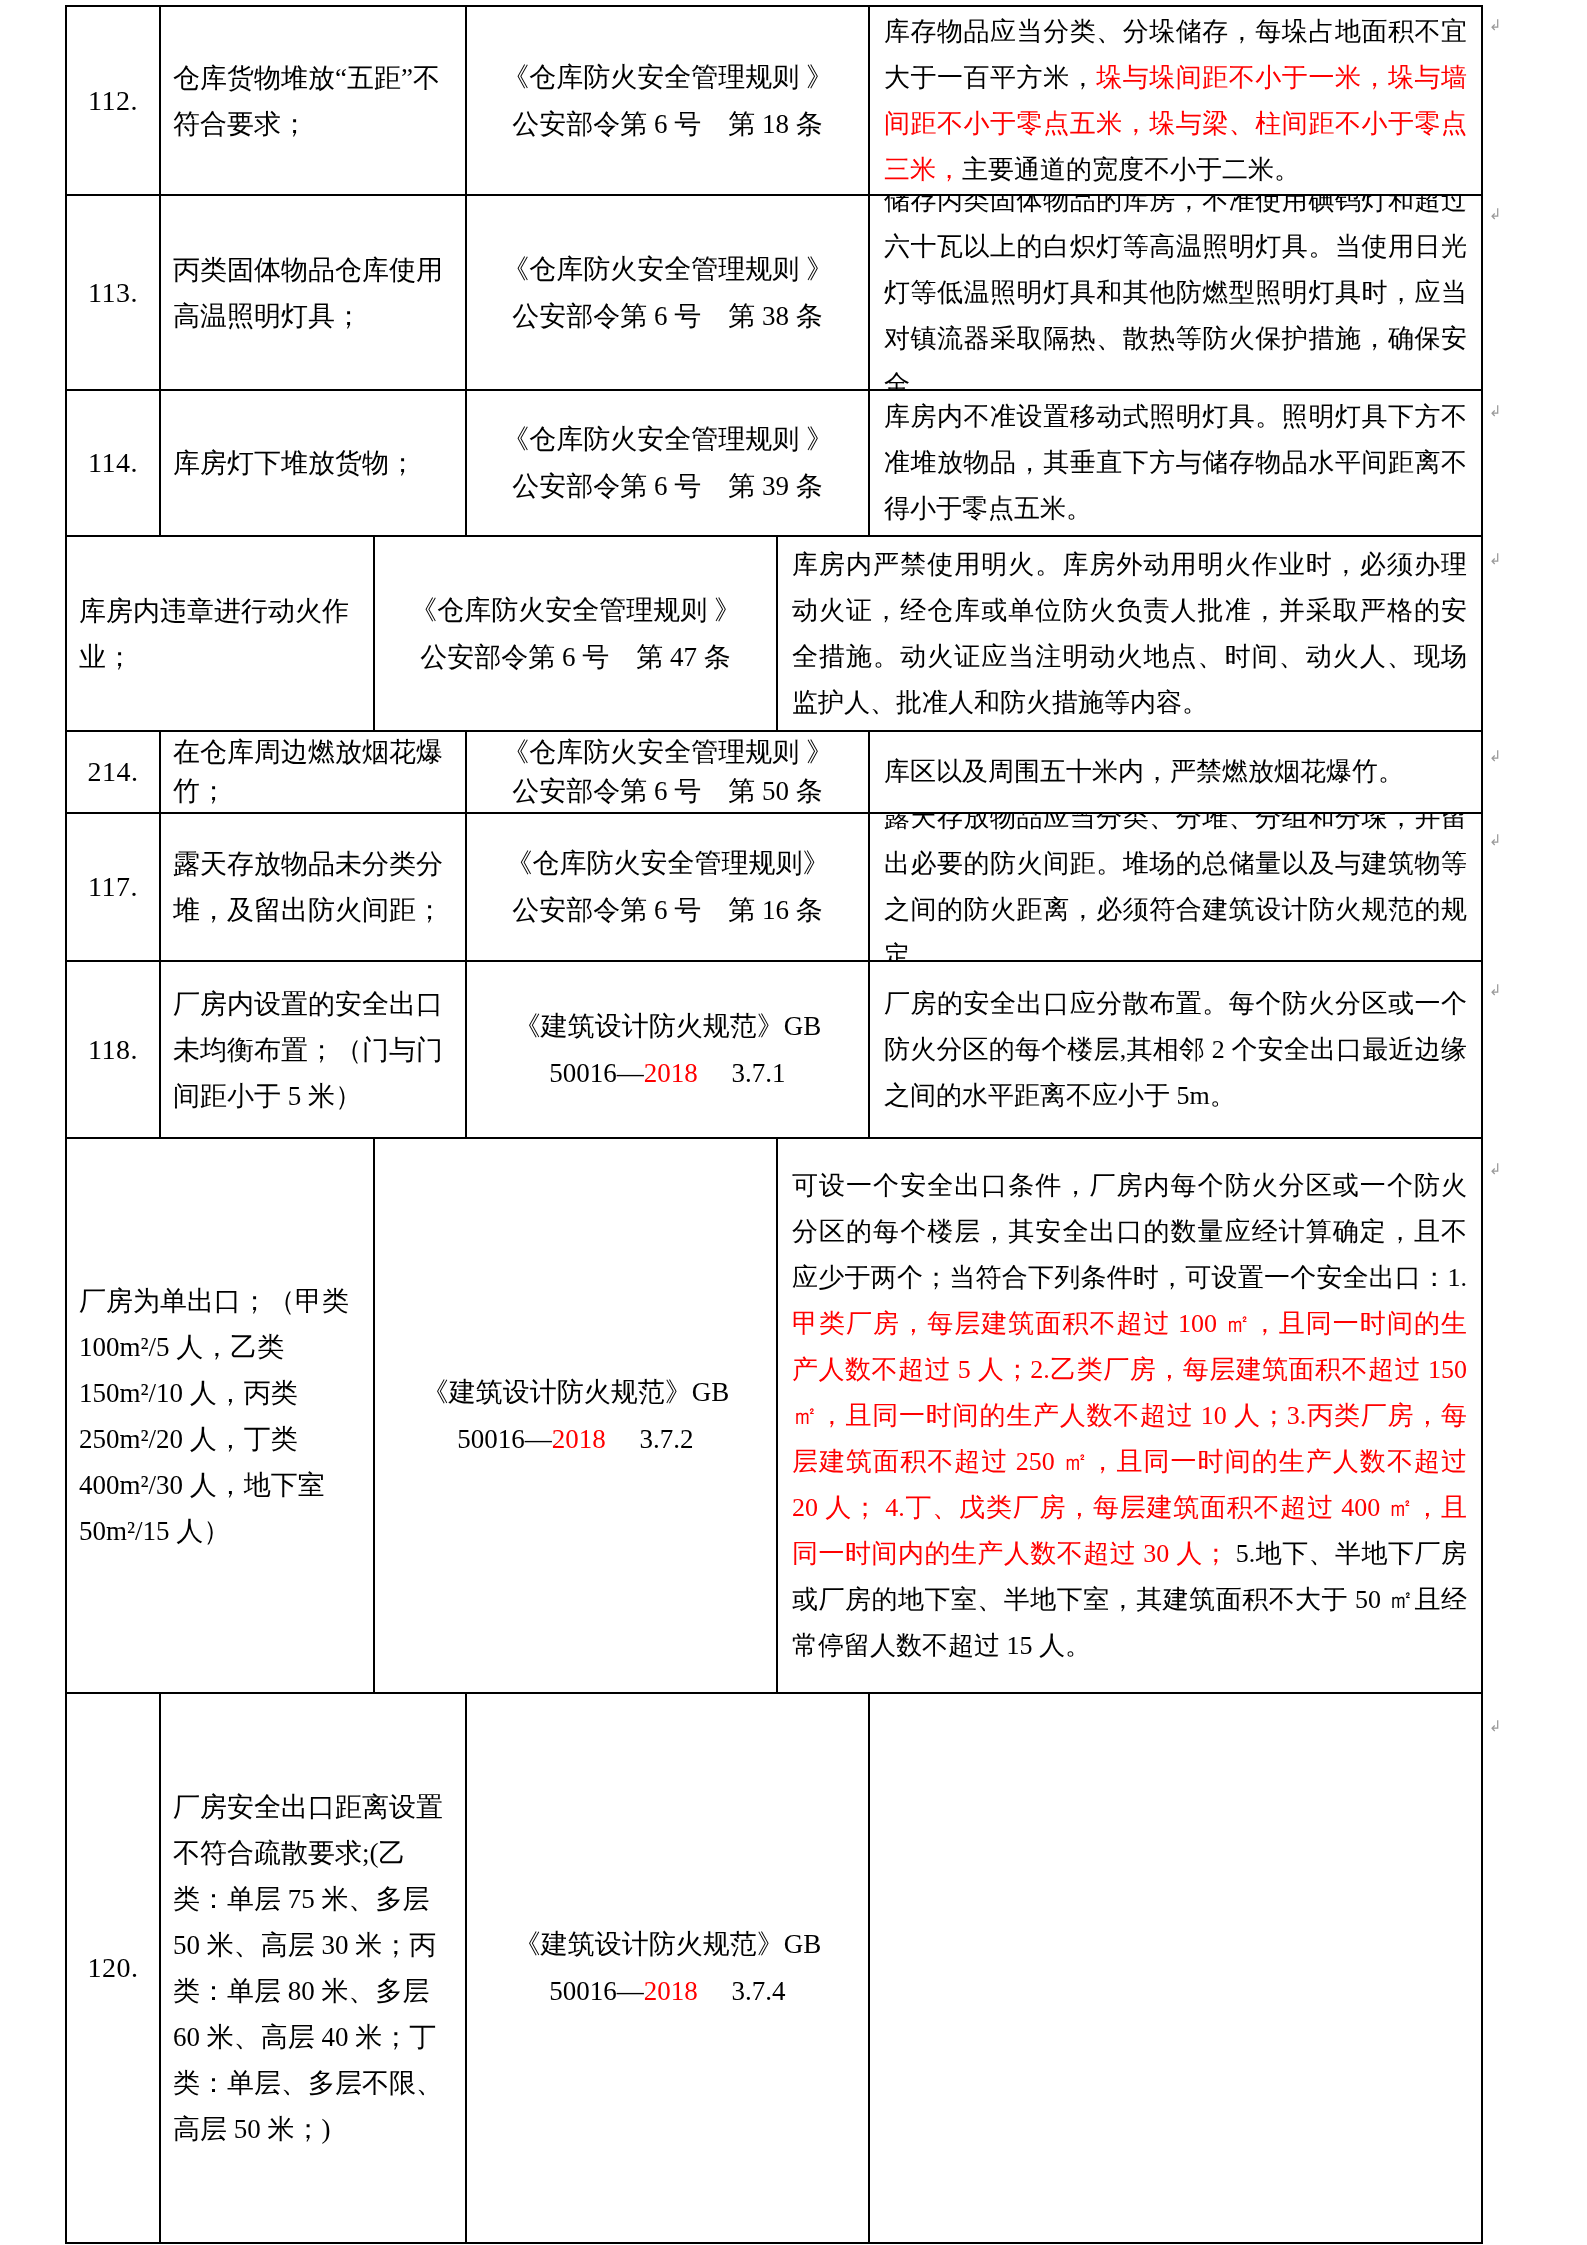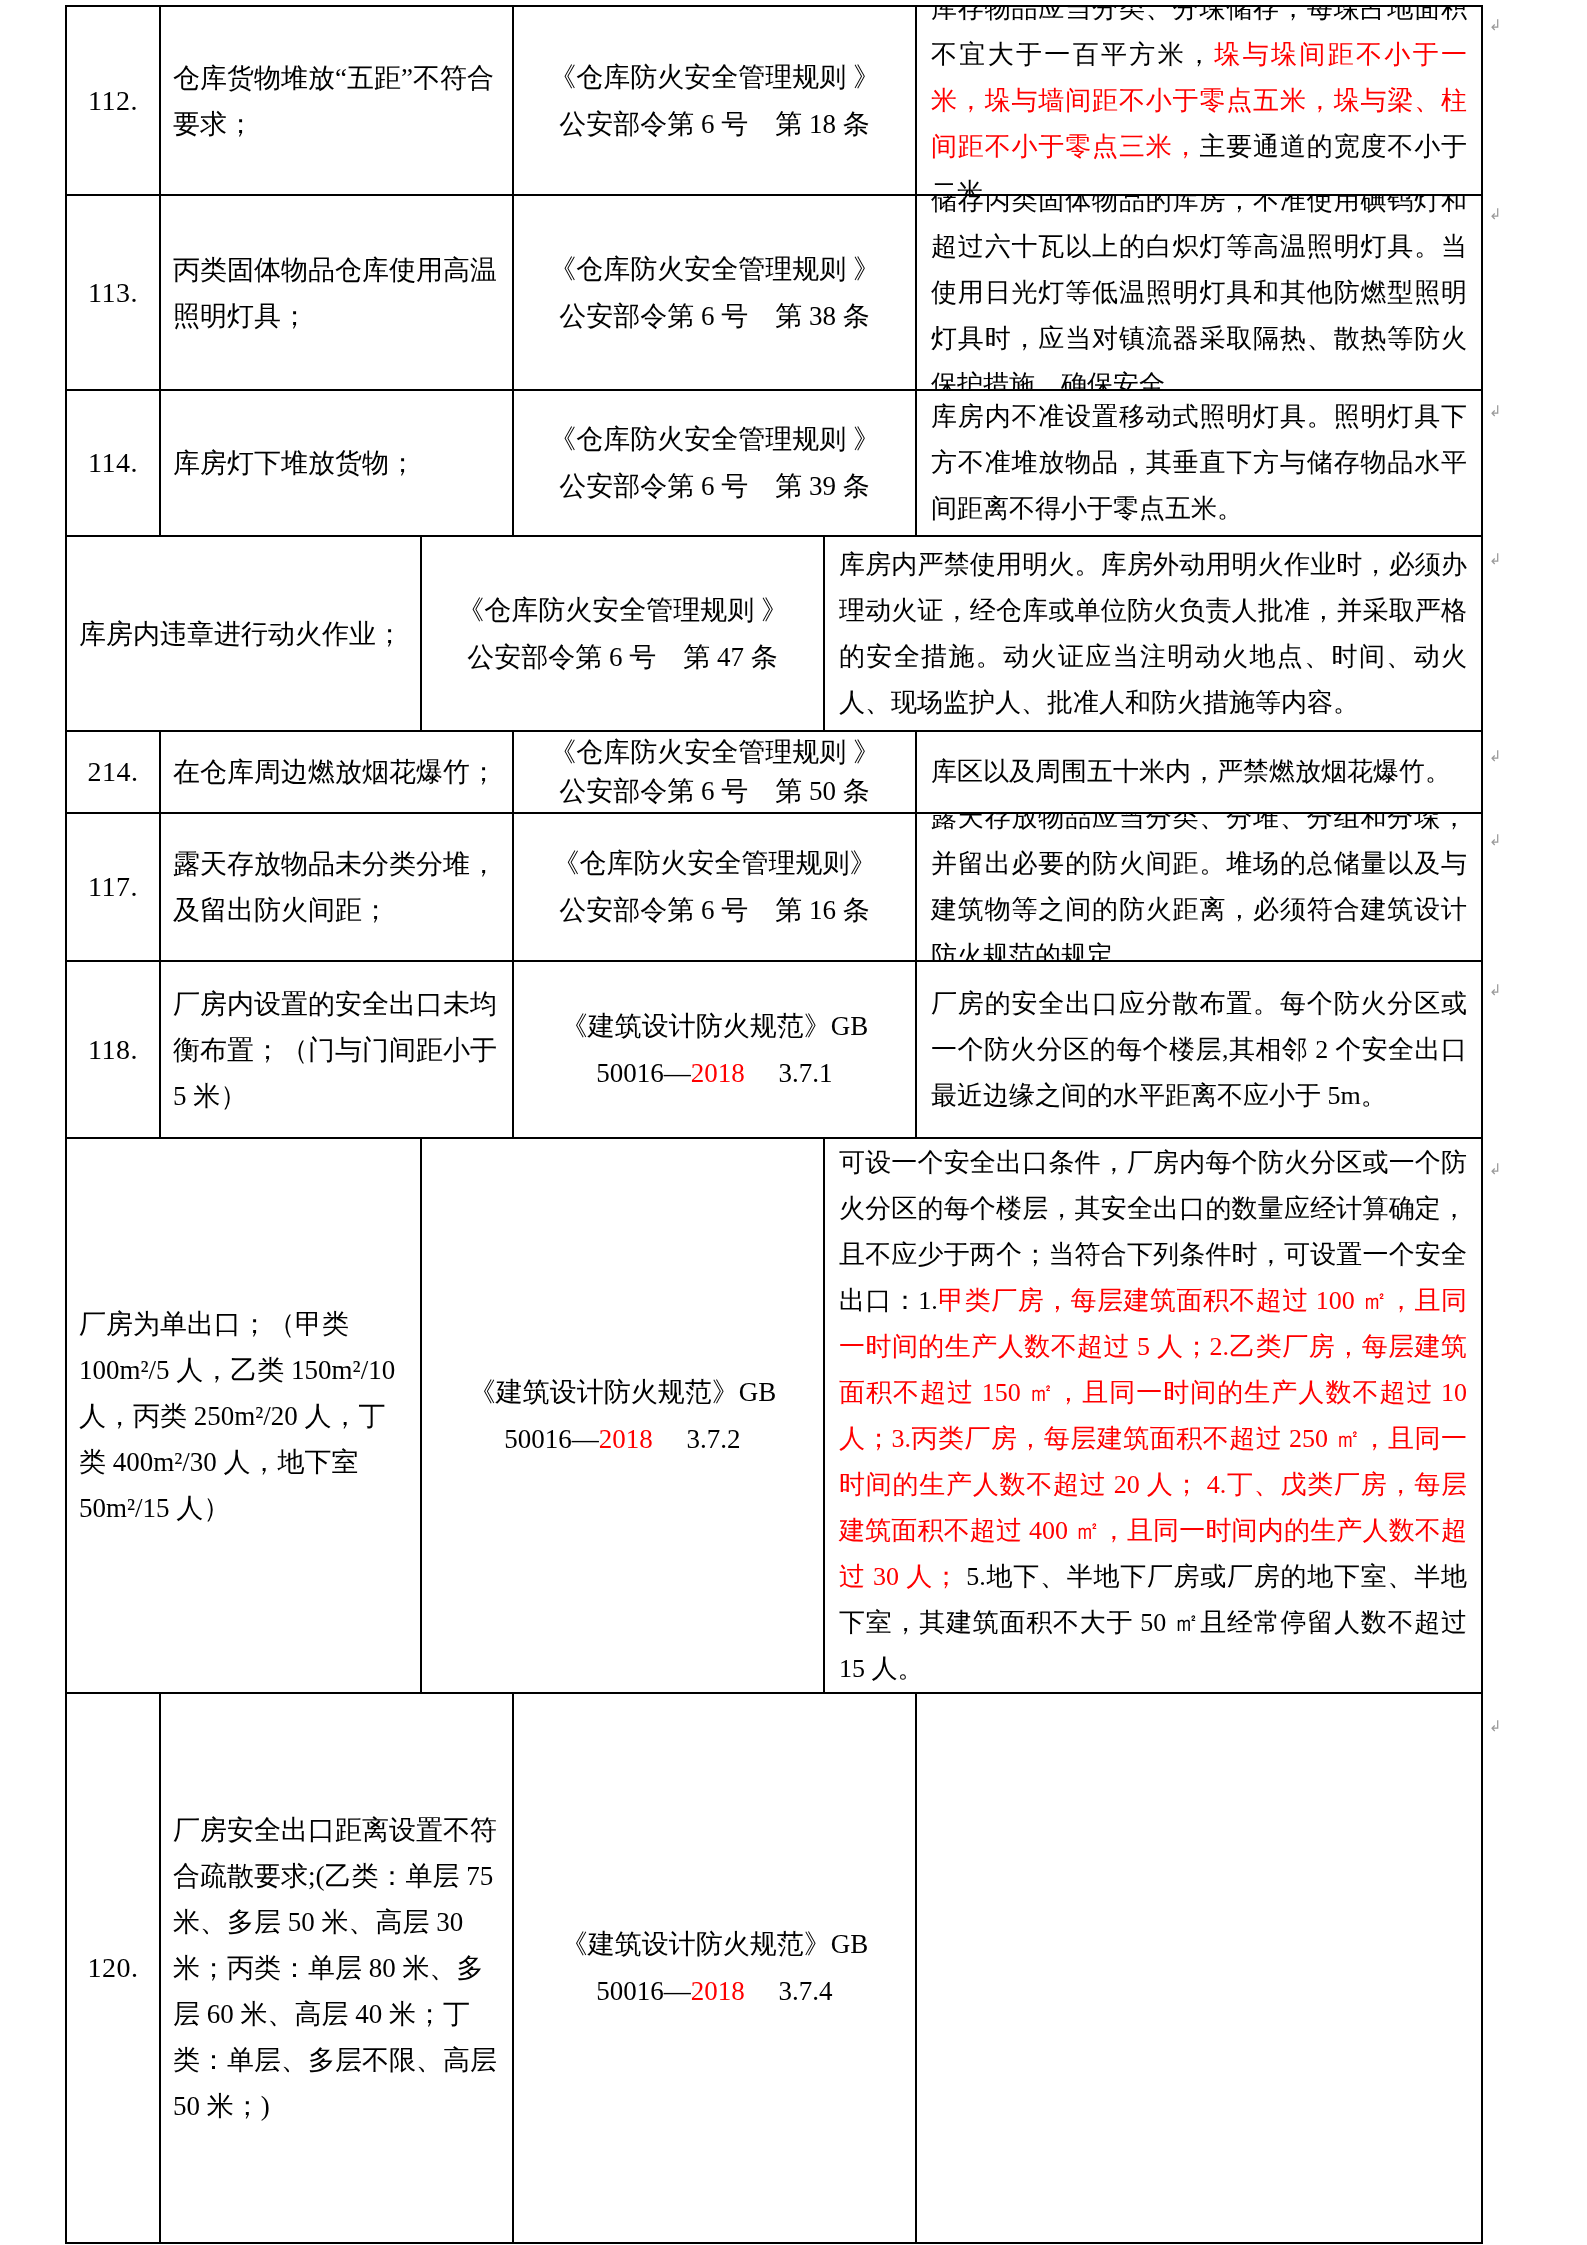--- a/index.html
+++ b/index.html
@@ -15,21 +15,21 @@
   }
   .row{display:flex;box-sizing:border-box;overflow:hidden;}
   .row + .row{border-top:2px solid #000;}
   .cell{box-sizing:border-box;overflow:hidden;}
   .cell + .cell{border-left:2px solid #000;}
   .cell-num{
     width:92px;flex:0 0 auto;display:flex;align-items:center;justify-content:center;
     font-size:28px;letter-spacing:0.5px;
   }
   .cell-problem{
-    width:353px;flex:0 0 auto;display:flex;align-items:center;
+    width:306px;flex:0 0 auto;display:flex;align-items:center;
     padding:18px 12px;font-size:27px;line-height:46px;
   }
   .cell-basis{
     width:403px;flex:0 0 auto;display:flex;align-items:center;justify-content:center;
     padding:10px 10px;font-size:27px;line-height:47px;text-align:center;
   }
   .cell-detail{
     flex:1 1 auto;display:flex;align-items:center;
     padding:12px 14px;font-size:26px;line-height:46px;
   }

